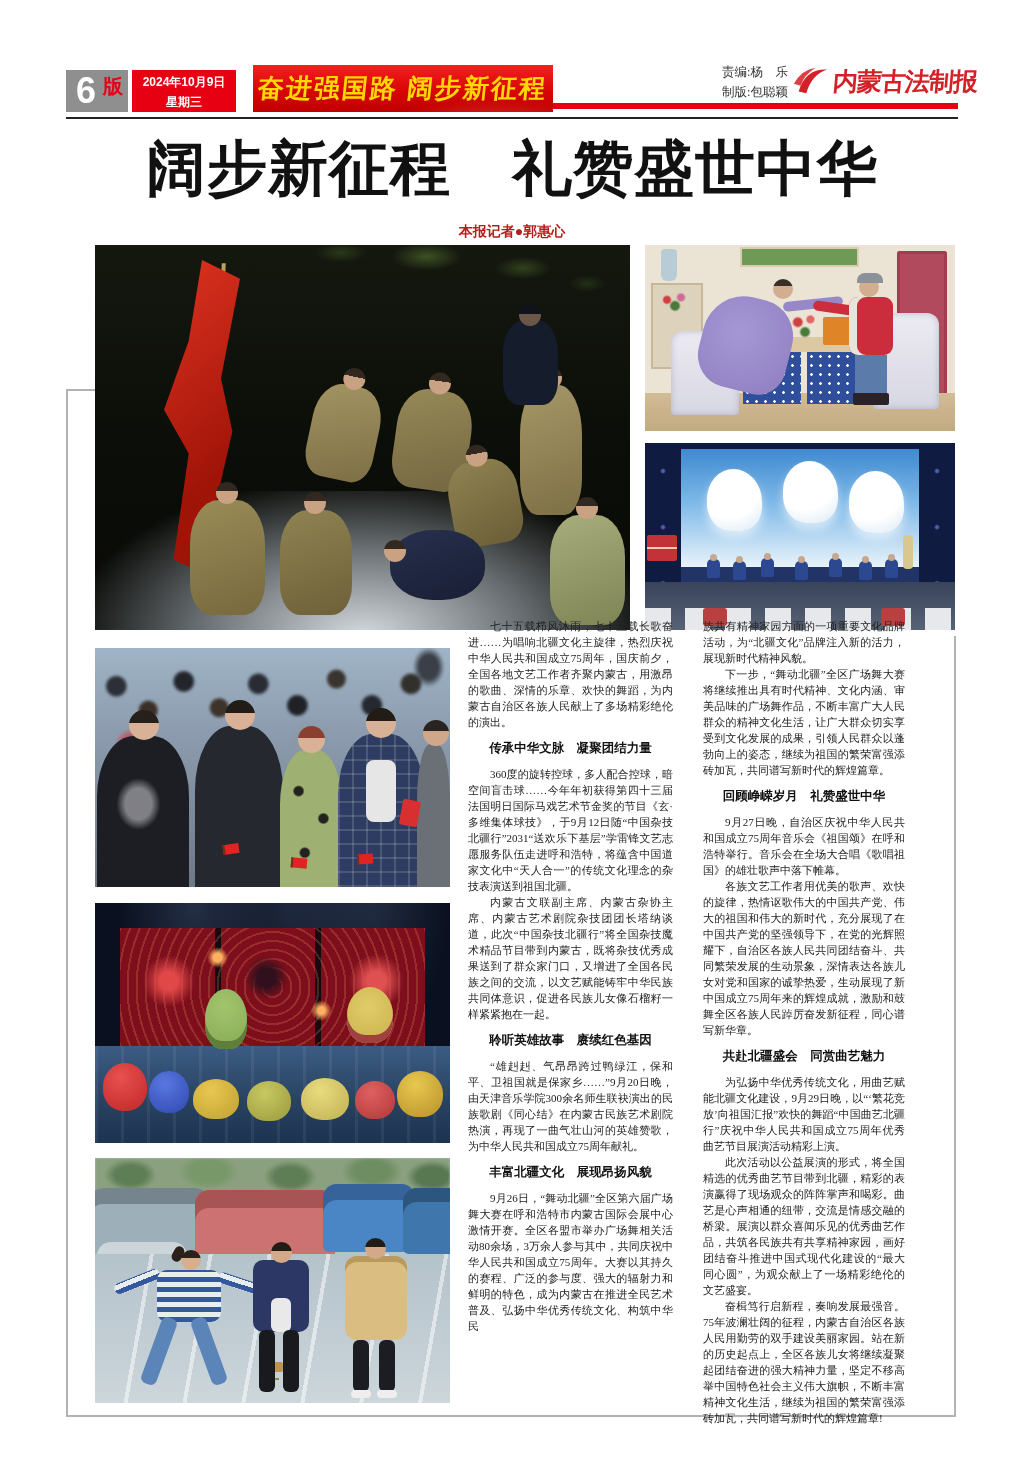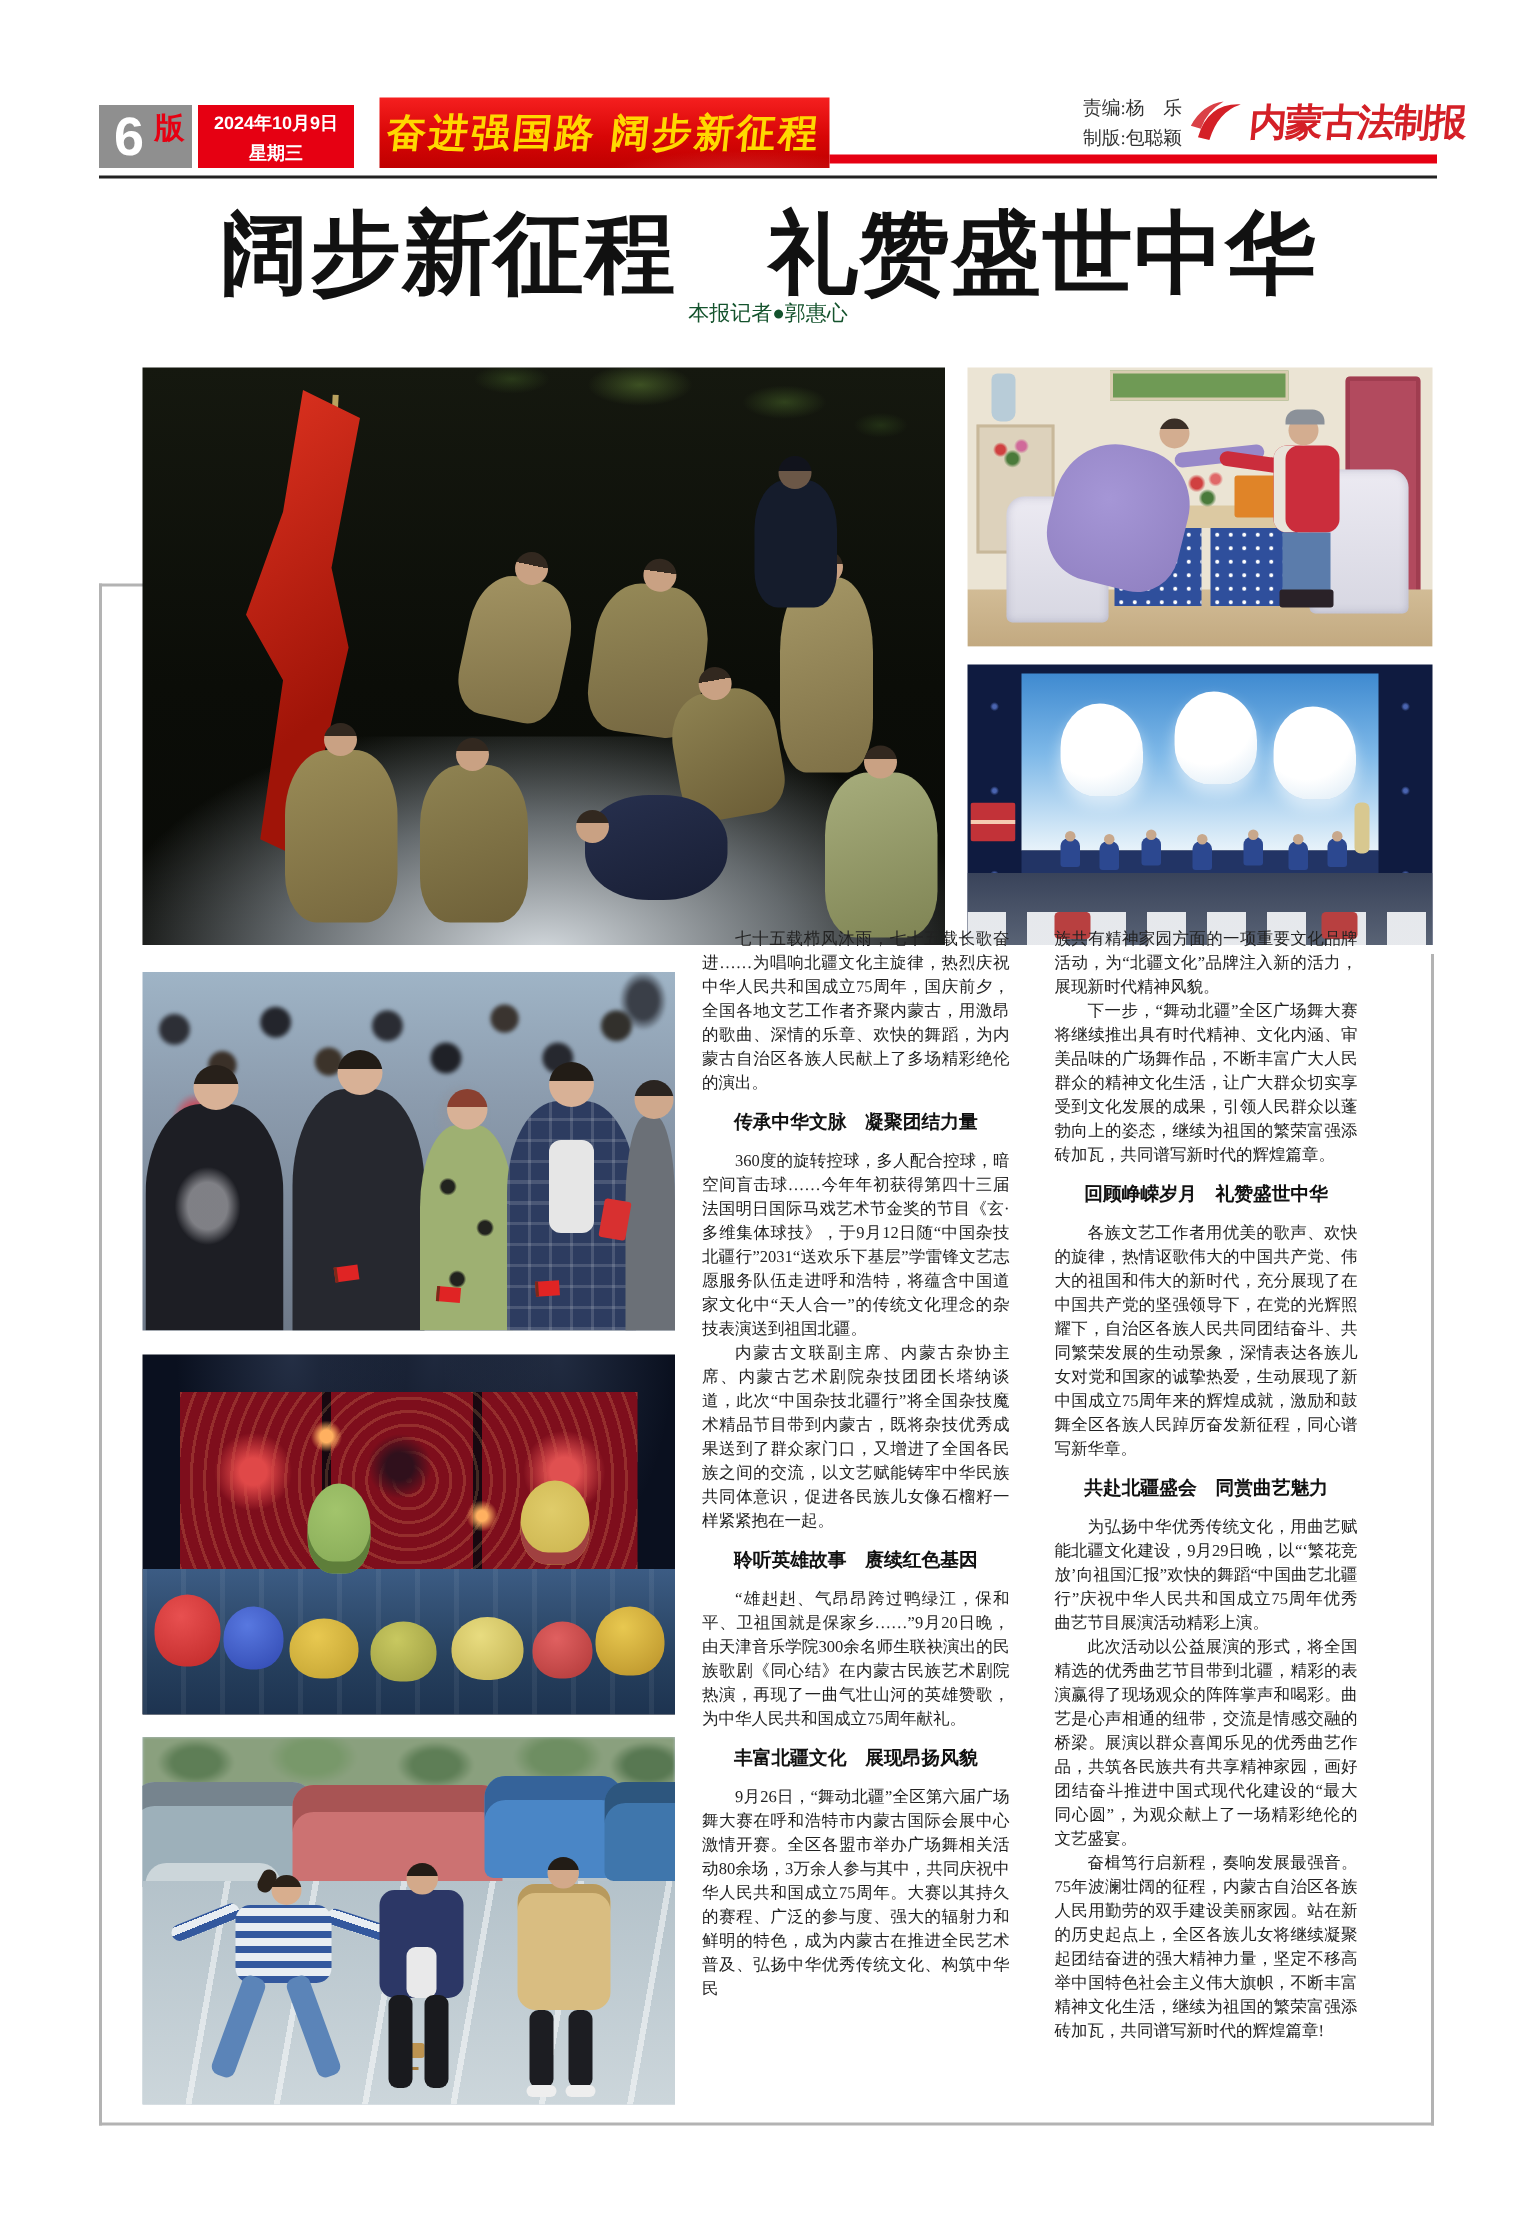--- a/index.html
+++ b/index.html
@@ -15,21 +15,21 @@
   .banner-inner{background:radial-gradient(140px 30px at 80% 120%,rgba(255,120,120,.35),transparent 70%);position:absolute;inset:0;}
   .banner-text{position:relative;font-family:"Liberation Sans",sans-serif;font-size:26px;font-weight:bold;color:#ffd800;letter-spacing:2px;transform:skewX(-6deg);white-space:nowrap;}
   .red-rule{left:553px;top:103px;width:405px;height:6px;background:#e60012;}
   .black-rule{left:66px;top:117px;width:892px;height:2px;background:#222;}
   .editors{left:722px;top:62px;font-size:12.5px;color:#333;line-height:20px;font-family:"Liberation Serif",serif;}
   .masthead{left:792px;top:58px;width:170px;height:46px;display:flex;align-items:center;gap:3px;}
   .masthead-text{font-size:25px;font-weight:bold;color:#d42027;letter-spacing:-1px;transform:skewX(-5deg);white-space:nowrap;}
 
   
   .headline{left:66px;top:136px;width:892px;text-align:center;font-size:60px;font-weight:900;letter-spacing:1px;color:#111;line-height:1.1;}
-  .byline{left:66px;top:200px;width:892px;text-align:center;font-size:14px;color:#14532d;}
+  .byline{left:66px;top:223px;width:892px;text-align:center;font-size:14px;color:#b91c1c;font-weight:bold;}
 
   
   .frame{background:#b3b3b3;}
 
   
   .col{top:618px;font-size:11px;line-height:16px;text-align:justify;color:#222;}
   .col p{margin:0;text-indent:2em;}
   .col p.noindent{text-indent:0;}
   .col h3{margin:10px 0;font-size:12.5px;font-weight:bold;text-align:center;color:#111;}
   .col1{left:468px;width:205px;}
@@ -371,18 +371,19 @@
   <h3>聆听英雄故事　赓续红色基因</h3>
   <p>“雄赳赳、气昂昂跨过鸭绿江，保和平、卫祖国就是保家乡……”9月20日晚，由天津音乐学院300余名师生联袂演出的民族歌剧《同心结》在内蒙古民族艺术剧院热演，再现了一曲气壮山河的英雄赞歌，为中华人民共和国成立75周年献礼。</p>
   <h3>丰富北疆文化　展现昂扬风貌</h3>
   <p>9月26日，“舞动北疆”全区第六届广场舞大赛在呼和浩特市内蒙古国际会展中心激情开赛。全区各盟市举办广场舞相关活动80余场，3万余人参与其中，共同庆祝中华人民共和国成立75周年。大赛以其持久的赛程、广泛的参与度、强大的辐射力和鲜明的特色，成为内蒙古在推进全民艺术普及、弘扬中华优秀传统文化、构筑中华民</p>
 </div>
 
 <div class="abs col col2">
   <p class="noindent">族共有精神家园方面的一项重要文化品牌活动，为“北疆文化”品牌注入新的活力，展现新时代精神风貌。</p>
   <p>下一步，“舞动北疆”全区广场舞大赛将继续推出具有时代精神、文化内涵、审美品味的广场舞作品，不断丰富广大人民群众的精神文化生活，让广大群众切实享受到文化发展的成果，引领人民群众以蓬勃向上的姿态，继续为祖国的繁荣富强添砖加瓦，共同谱写新时代的辉煌篇章。</p>
   <h3>回顾峥嵘岁月　礼赞盛世中华</h3>
+  <p>9月27日晚，自治区庆祝中华人民共和国成立75周年音乐会《祖国颂》在呼和浩特举行。音乐会在全场大合唱《歌唱祖国》的雄壮歌声中落下帷幕。</p>
   <p>各族文艺工作者用优美的歌声、欢快的旋律，热情讴歌伟大的中国共产党、伟大的祖国和伟大的新时代，充分展现了在中国共产党的坚强领导下，在党的光辉照耀下，自治区各族人民共同团结奋斗、共同繁荣发展的生动景象，深情表达各族儿女对党和国家的诚挚热爱，生动展现了新中国成立75周年来的辉煌成就，激励和鼓舞全区各族人民踔厉奋发新征程，同心谱写新华章。</p>
   <h3>共赴北疆盛会　同赏曲艺魅力</h3>
   <p>为弘扬中华优秀传统文化，用曲艺赋能北疆文化建设，9月29日晚，以“‘繁花竞放’向祖国汇报”欢快的舞蹈“中国曲艺北疆行”庆祝中华人民共和国成立75周年优秀曲艺节目展演活动精彩上演。</p>
   <p>此次活动以公益展演的形式，将全国精选的优秀曲艺节目带到北疆，精彩的表演赢得了现场观众的阵阵掌声和喝彩。曲艺是心声相通的纽带，交流是情感交融的桥梁。展演以群众喜闻乐见的优秀曲艺作品，共筑各民族共有共享精神家园，画好团结奋斗推进中国式现代化建设的“最大同心圆”，为观众献上了一场精彩绝伦的文艺盛宴。</p>
   <p>奋楫笃行启新程，奏响发展最强音。75年波澜壮阔的征程，内蒙古自治区各族人民用勤劳的双手建设美丽家园。站在新的历史起点上，全区各族儿女将继续凝聚起团结奋进的强大精神力量，坚定不移高举中国特色社会主义伟大旗帜，不断丰富精神文化生活，继续为祖国的繁荣富强添砖加瓦，共同谱写新时代的辉煌篇章!</p>
 </div>
 
 </body></html>

